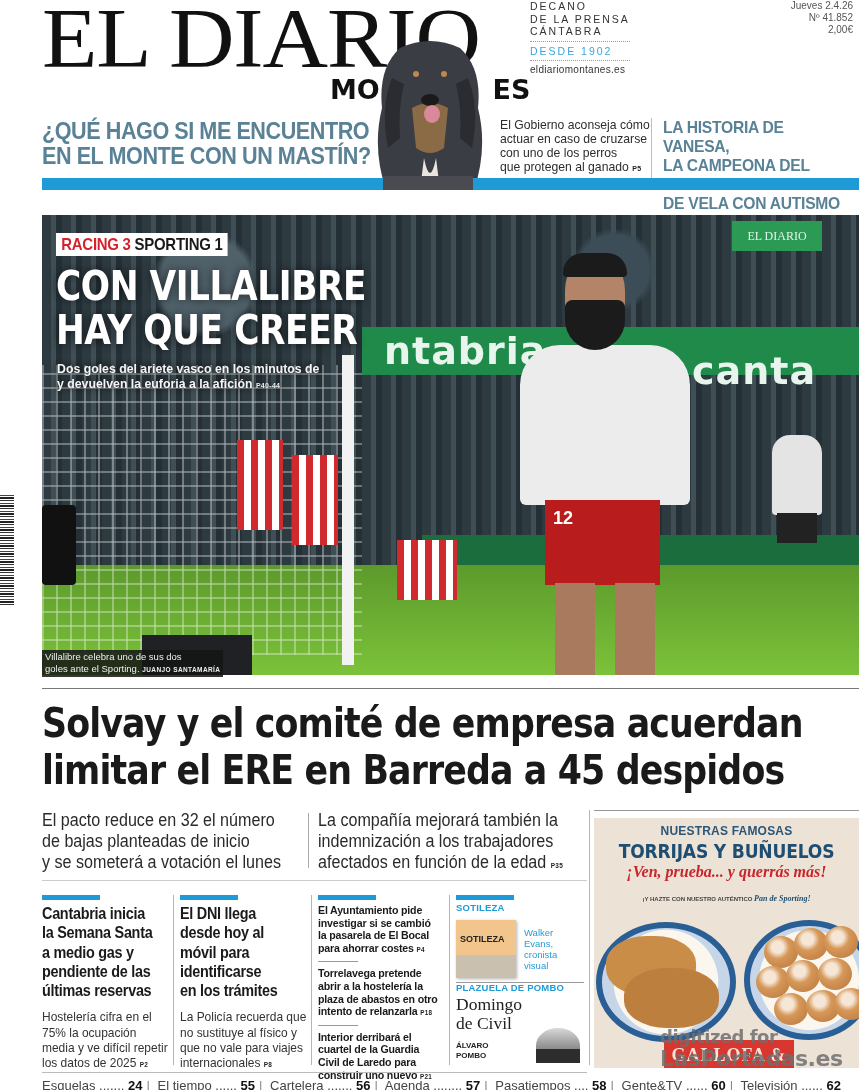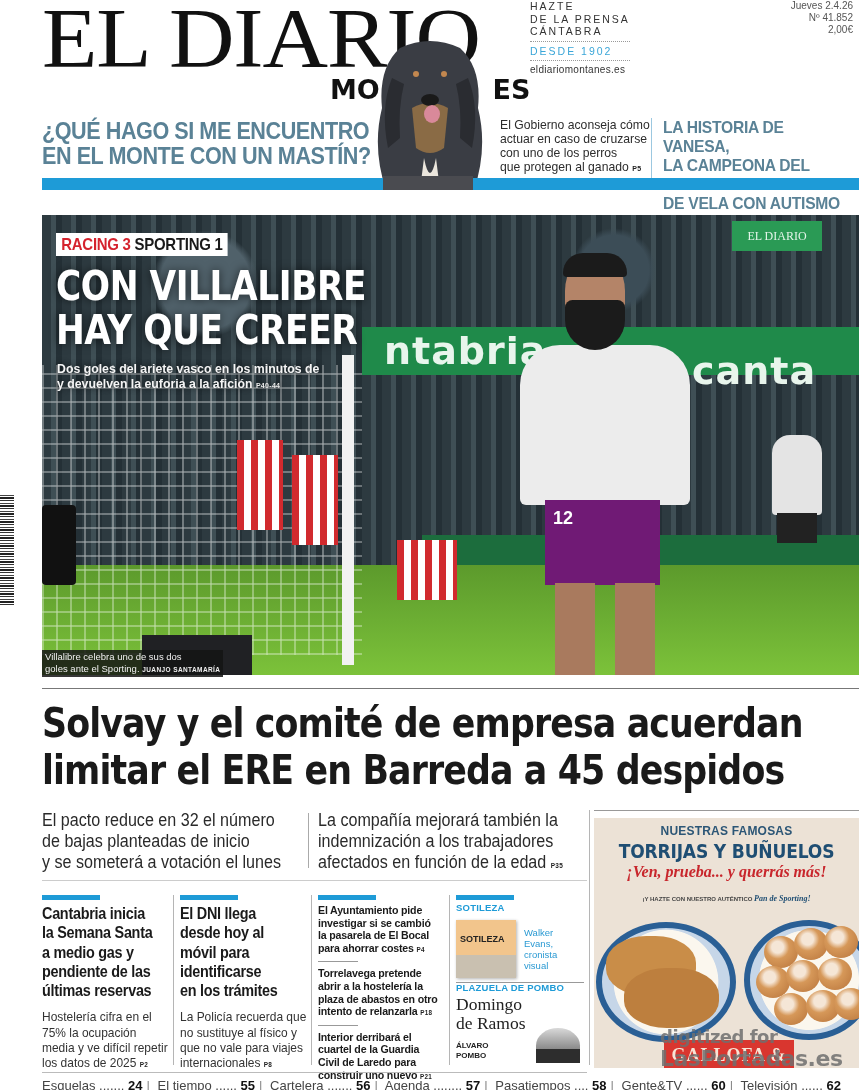--- a/index.html
+++ b/index.html
@@ -39,21 +39,21 @@
   .photo .adboard { position: absolute; left: 380px; top: 320px; width: 437px; height: 45px; background: #1c6d3d; }
   .photo .net { position: absolute; left: 0; top: 150px; width: 320px; height: 290px; background:
       repeating-linear-gradient(90deg, rgba(255,255,255,0.55) 0 2px, transparent 2px 14px),
       repeating-linear-gradient(0deg, rgba(255,255,255,0.55) 0 2px, transparent 2px 14px); opacity: 0.6; }
   .photo .post { position: absolute; left: 300px; top: 140px; width: 12px; height: 310px; background: #f2f2f2; }
   .photo .player { position: absolute; left: 478px; top: 30px; width: 170px; height: 430px; }
   .photo .player .head { position: absolute; left: 45px; top: 10px; width: 60px; height: 80px; background: #b48468; border-radius: 45% 45% 40% 40%; }
   .photo .player .beard { position: absolute; left: 45px; top: 55px; width: 60px; height: 50px; background: #1b1b1b; border-radius: 10px 10px 40px 40px; }
   .photo .player .hair { position: absolute; left: 43px; top: 8px; width: 64px; height: 24px; background: #1b1b1b; border-radius: 30px 30px 6px 6px; }
   .photo .player .shirt { position: absolute; left: 0; top: 100px; width: 170px; height: 160px; background: #ececec; border-radius: 40px 40px 6px 6px; }
-  .photo .player .shorts { position: absolute; left: 25px; top: 255px; width: 115px; height: 85px; background: #701a75; }
+  .photo .player .shorts { position: absolute; left: 25px; top: 255px; width: 115px; height: 85px; background: #b91c1c; }
   .photo .player .leg { position: absolute; top: 338px; width: 40px; height: 92px; background: #a97a5e; }
   .photo .player2 { position: absolute; left: 725px; top: 210px; width: 60px; height: 180px; }
   .photo .player2 .b { position: absolute; left: 5px; top: 10px; width: 50px; height: 80px; background: #e4e4e4; border-radius: 18px 18px 4px 4px; }
   .photo .player2 .s { position: absolute; left: 10px; top: 88px; width: 40px; height: 30px; background: #222; }
   .photo .redwhite { position: absolute; width: 46px; height: 90px; background: repeating-linear-gradient(90deg, #d12a2e 0 7px, #fff 7px 14px); }
   .photo .camera { position: absolute; left: 0; top: 290px; width: 34px; height: 80px; background: #111; border-radius: 4px; }
   .photo .box { position: absolute; left: 100px; top: 420px; width: 110px; height: 40px; background: #202124; }
 
   .score-tag { left: 56px; top: 233px; background: #fff; padding: 1px 6px 0 6px; font-weight: bold; font-size: 17px; line-height: 22px; transform: scaleX(0.88); transform-origin: left; letter-spacing: -0.3px; }
   .score-tag .home { color: #d5232e; }
@@ -122,21 +122,21 @@
     <path d="M42 70 Q60 60 78 70 L74 110 Q60 120 46 110Z" fill="#8a6b45"></path>
     <ellipse cx="60" cy="62" rx="9" ry="6" fill="#1a1a1a"></ellipse>
     <ellipse cx="62" cy="76" rx="8" ry="9" fill="#d9899a"></ellipse>
     <circle cx="46" cy="36" r="3" fill="#c2874f"></circle>
     <circle cx="74" cy="36" r="3" fill="#c2874f"></circle>
     <path d="M54 120 Q60 150 66 120 L70 152 L50 152Z" fill="#ebe6dd"></path>
   </svg>
 </div>
 
 <div class="abs tagline">
-  <div>HAZTE</div>
+  <div>DECANO</div>
   <div>DE LA PRENSA</div>
   <div>CÁNTABRA</div>
   <div class="sep"></div>
   <div class="since">DESDE 1902</div>
   <div class="sep"></div>
   <div class="site">eldiariomontanes.es</div>
 </div>
 
 <div class="abs issue">
   <div>Jueves 2.4.26</div>
@@ -310,21 +310,21 @@
       <div>cronista</div>
       <div>visual</div>
     </div>
   </div>
   <div style="height:1px;background:#999;margin-top:4px;width:128px;"></div>
 </div>
 <div class="abs" style="left:456px;top:982px;width:130px;">
   <div class="section-label">PLAZUELA DE POMBO</div>
   <div class="opinion-title" style="margin-top:2px;">
     <div>Domingo</div>
-    <div>de Ramos</div>
+    <div>de Civil</div>
   </div>
   <div class="author" style="margin-top:8px;">
     <div>ÁLVARO</div>
     <div>POMBO</div>
   </div>
   <div class="author-photo" style="position:absolute;left:80px;top:46px;"></div>
 </div>
 <div class="abs vline" style="left:589px;top:810px;height:255px;"></div>
 
 <div class="abs hrule" style="left:594px;top:810px;width:265px;background:#999;"></div>

